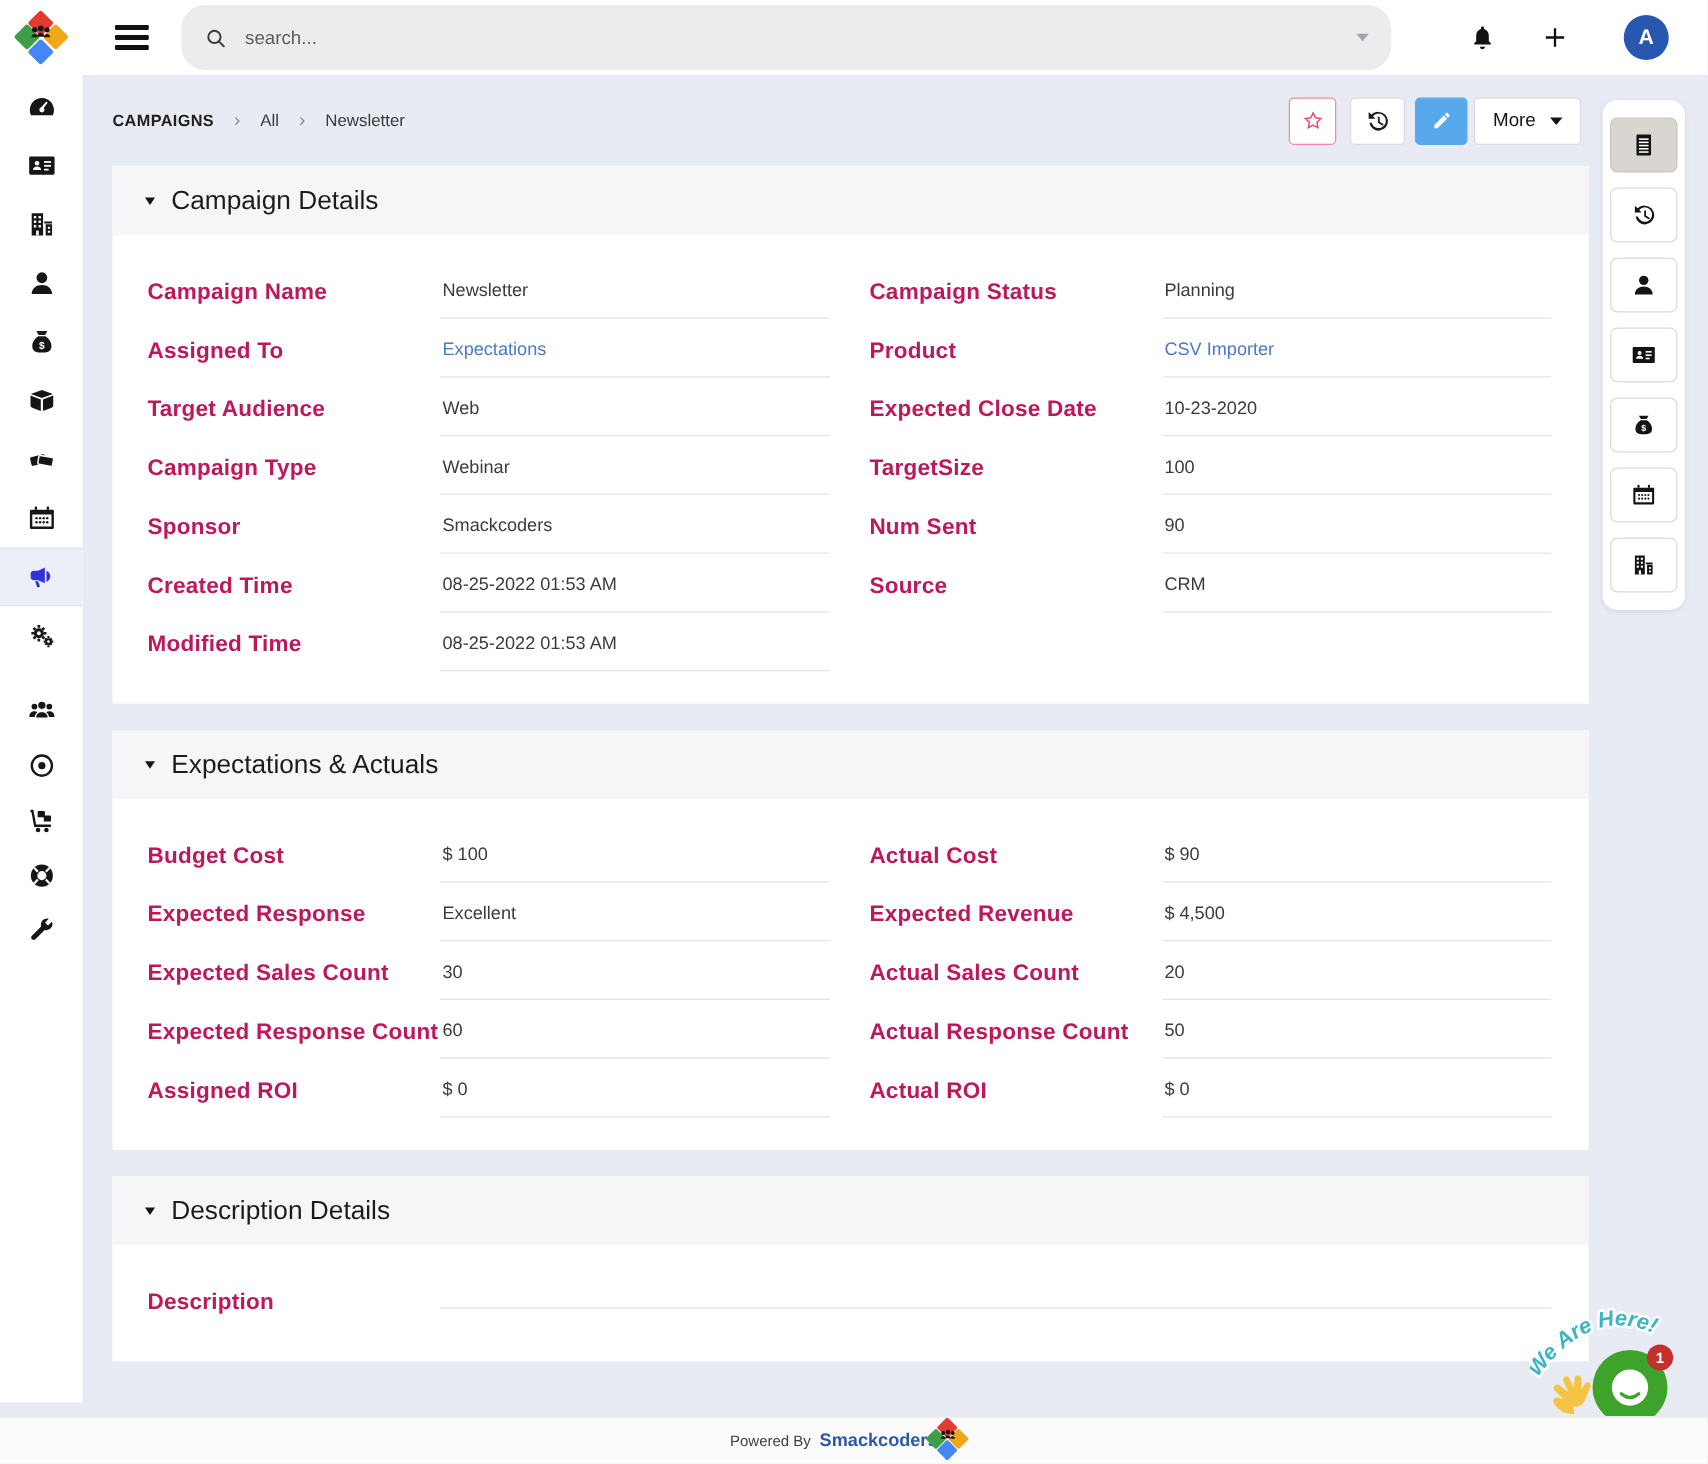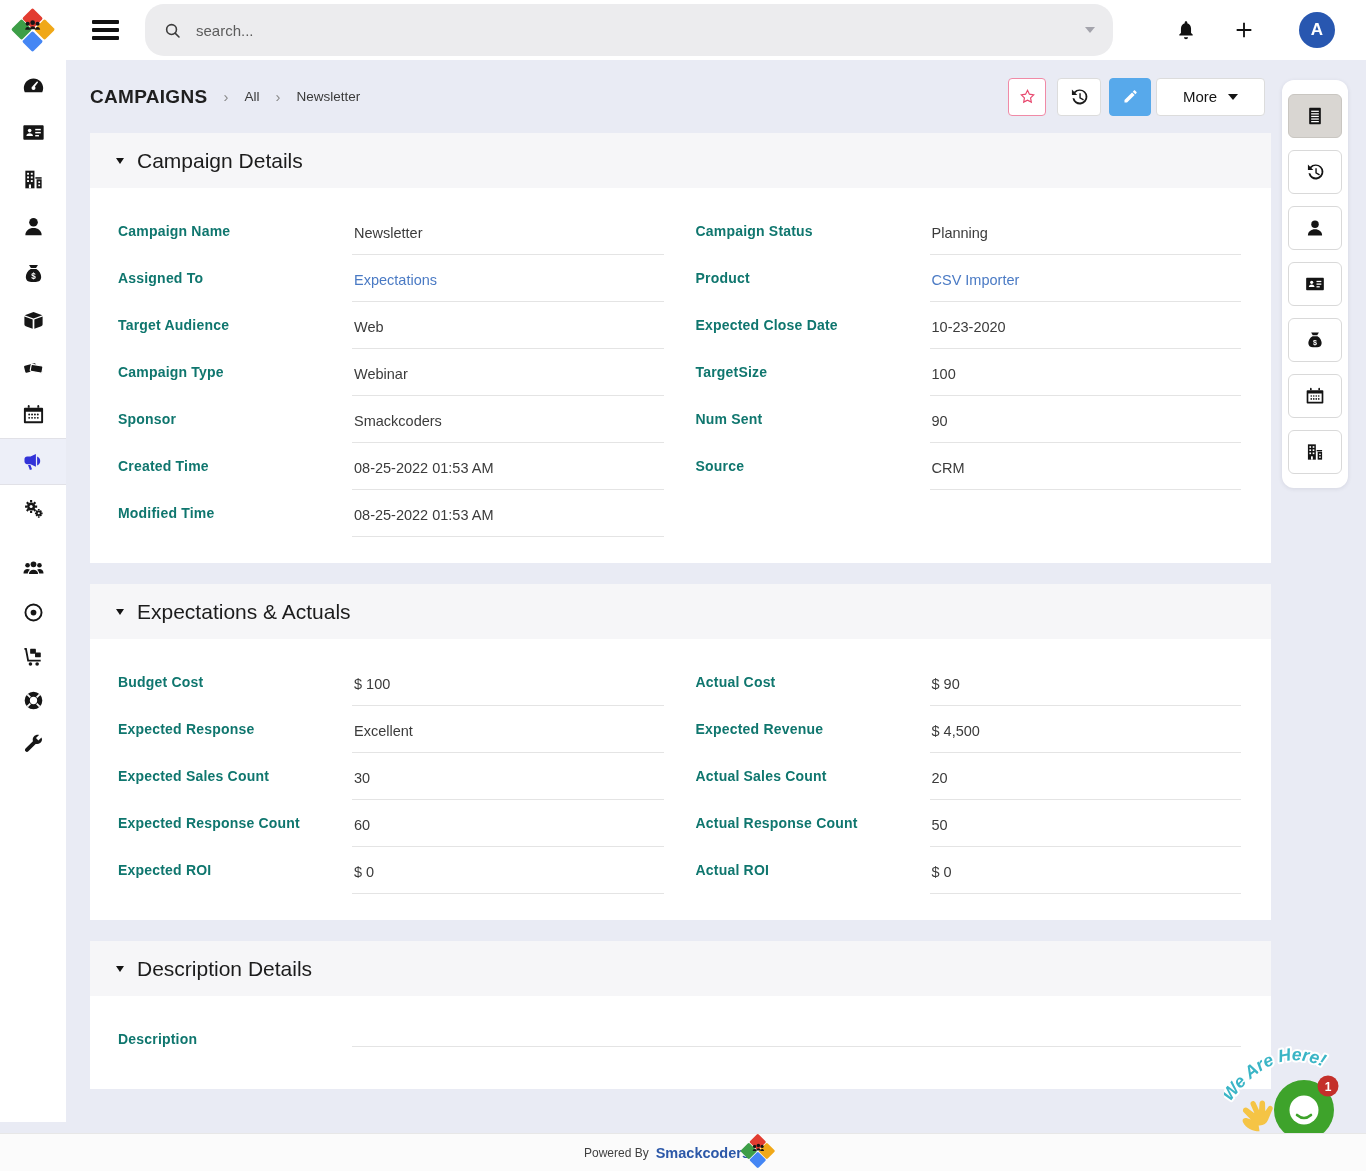--- a/index.html
+++ b/index.html
@@ -32,47 +32,47 @@
     color:#161616; cursor:pointer; }
   .side-item .icon { width:23px; height:23px; }
   .side-item.g2 { height:44px; }
   .side-item.first-g2 { margin-top:14px; }
   .side-item.active { background:#edeff8; border-top:1px solid #e1e1e7; border-bottom:1px solid #e1e1e7; color:#3232d8; }
 
   
   .main { position:absolute; top:60px; left:66px; right:0; bottom:38px; background:#e9ebf4; overflow:hidden; }
   .crumb-row { height:73px; display:flex; align-items:center; padding:0 36px 0 24px; }
   .crumbs { display:flex; align-items:center; }
-  .crumb-root { font-size:19px; font-weight:bold; letter-spacing:.3px; color:#1f1f1f; cursor:pointer; }
+  .crumb-root { font-size:13px; font-weight:bold; letter-spacing:.3px; color:#1f1f1f; cursor:pointer; }
   .crumb { font-size:13.5px; color:#3a3a3a; cursor:pointer; }
   .crumb-sep { color:#8a8a8a; font-size:15px; margin:0 16px; }
   .actions { margin-left:auto; display:flex; align-items:center; }
   .btn { height:38px; border:1px solid #dcdcdc; border-radius:4px; background:#fff;
     display:flex; align-items:center; justify-content:center; cursor:pointer; }
   .btn-star { width:38px; border-color:#f08aa6; color:#e8486e; }
   .btn-star .icon { width:19px; height:19px; }
   .btn-hist { width:44px; margin-left:11px; color:#1b1b1b; }
   .btn-hist .icon { width:20px; height:20px; }
   .btn-edit { width:42px; margin-left:8px; background:#57a9eb; border-color:#57a9eb; color:#fff; }
   .btn-edit .icon { width:17px; height:17px; }
-  .btn-more { width:109px; margin-left:5px; font-size:15px; color:#141414; gap:11px; }
+  .btn-more { width:86px; margin-left:5px; font-size:15px; color:#141414; gap:11px; }
   .btn-more .tri { border-top-color:#141414; }
   .pager { display:flex; align-items:center; margin-left:18px; color:#c7cdd8; }
   .pager .icon { width:19px; height:19px; cursor:pointer; }
   .pager .icon + .icon { margin-left:9px; }
 
   
   .card { width:1181px; margin:0 0 21px 24px; background:#fff; }
   .card-head { height:55px; background:#f6f6f8; display:flex; align-items:center; padding:0 26px; cursor:pointer; }
   .card-head .tri { border-top-color:#141414; border-left-width:4.5px; border-right-width:4.5px; border-top-width:6px; }
   .card-title { font-size:21px; color:#1c1c1c; margin-left:13px; }
   .card-body { padding:26px 30px 20px 28px; }
   .two-col { display:grid; grid-template-columns:1fr 1fr; column-gap:32px; }
   .frow { display:flex; align-items:flex-start; min-height:47px; }
-  .flabel { flex:0 0 234px; font-size:14px; font-weight:bold; color:#0f766e; padding-top:9px; letter-spacing:.2px; }
+  .flabel { flex:0 0 234px; font-size:18px; font-weight:bold; color:#be185d; padding-top:9px; letter-spacing:.2px; }
   .fvalue { flex:1; font-size:14.5px; color:#3b3b3b; border-bottom:1px solid #e4e4e4;
     padding:11px 0 13px 2px; min-height:20px; }
   .fvalue .link { color:#4a7ac4; cursor:pointer; }
 
   
   .rail { position:absolute; top:80px; right:18px; width:66px; background:#fff; border-radius:12px;
     padding:8px 0; display:flex; flex-direction:column; align-items:center;
     box-shadow:0 1px 4px rgba(40,40,70,.10); z-index:4; }
   .rail-btn { width:54px; height:44px; border:1px solid #d9d9d9; border-radius:6px; background:#fff;
     margin:6px 0; display:flex; align-items:center; justify-content:center; color:#141414; cursor:pointer; }
@@ -461,21 +461,21 @@
               </div>
               <div class="frow">
                 <div class="flabel">Expected Sales Count</div>
                 <div class="fvalue">30</div>
               </div>
               <div class="frow">
                 <div class="flabel">Expected Response Count</div>
                 <div class="fvalue">60</div>
               </div>
               <div class="frow">
-                <div class="flabel">Expected ROI</div>
+                <div class="flabel">Assigned ROI</div>
                 <div class="fvalue">$ 0</div>
               </div>
             </div>
             <div>
               <div class="frow">
                 <div class="flabel">Actual Cost</div>
                 <div class="fvalue">$ 90</div>
               </div>
               <div class="frow">
                 <div class="flabel">Expected Revenue</div>

